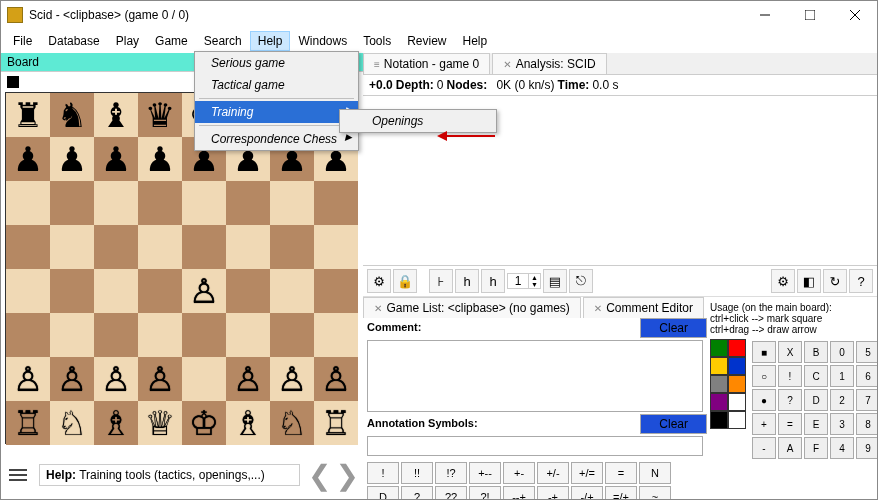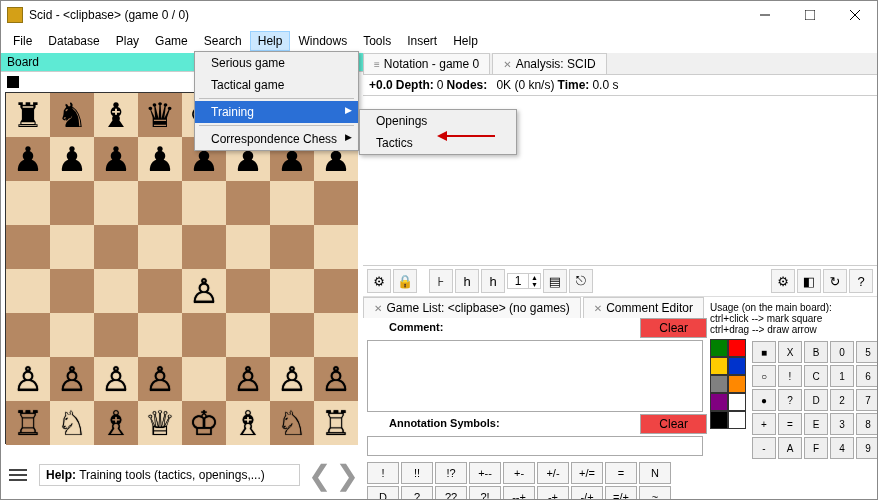--- a/index.html
+++ b/index.html
@@ -6,21 +6,21 @@
   body { width: 878px; height: 500px; background: #fff; overflow: hidden; position: relative; border: 1px solid #888; }
   .titlebar { height: 28px; display: flex; align-items: center; padding-left: 6px; background: #fff; }
   .titlebar .ico { width: 16px; height: 16px; background: #d4a017; border: 1px solid #937412; }
   .titlebar .title { margin-left: 6px; font-size: 12px; }
   .winbtns { margin-left: auto; display: flex; }
   .winbtn { width: 45px; height: 28px; display: flex; align-items: center; justify-content: center; }
   .winbtn svg { width: 10px; height: 10px; }
   .menubar { display: flex; padding: 2px 4px; background: #fff; }
   .menubar .mi { padding: 3px 8px; cursor: default; }
   .menubar .mi.active { background: #cce8ff; border: 1px solid #99d1ff; padding: 2px 7px; }
-  .dropdown { position: absolute; background: #f0f0f0; border: 1px solid #a0a0a0; box-shadow: 2px 2px 4px rgba(0,0,0,.25); z-index: 100; }
+  .dropdown { position: absolute; background: #f0f0f0; border: 1px solid #a0a0a0; box-shadow: 2px 2px 4px rgba(0,0,0,.25); z-index: 100; font-style: italic; }
   .dropdown .dmi { padding: 4px 24px 4px 16px; white-space: nowrap; position: relative; }
   .dropdown .dmi.hl { background: #2a6fd6; color: #fff; }
   .dropdown .dmi.sub::after { content: "▶"; position: absolute; right: 6px; font-size: 9px; }
   .dropdown .dmi.hl.sub::after { color: #fff; }
   .dropdown hr { border: none; border-top: 1px solid #c0c0c0; margin: 2px 4px; }
   .content { display: flex; position: relative; }
   .left { width: 362px; }
   .boardlabel { padding: 2px 6px; border-bottom: 1px solid #ccc; background: #5eead4; }
   .sidebox { width: 12px; height: 12px; background: #000; margin: 4px 6px; }
   .board { width: 352px; height: 352px; display: grid; grid-template-columns: repeat(8,44px); grid-template-rows: repeat(8,44px); margin-left: 4px; border: 1px solid #333; }
@@ -42,22 +42,22 @@
   .toolbar { display: flex; align-items: center; padding: 3px 4px; gap: 2px; border-bottom: 1px solid #ddd; }
   .tbtn { width: 24px; height: 24px; border: 1px solid #ccc; background: #f5f5f5; display: flex; align-items: center; justify-content: center; font-size: 13px; }
   .spin { display: flex; align-items: center; border: 1px solid #ccc; }
   .spin input { width: 20px; border: none; text-align: center; }
   .spinbtns { display: flex; flex-direction: column; }
   .spinbtns span { font-size: 7px; line-height: 7px; padding: 0 2px; border-left: 1px solid #ccc; }
   .lower { display: flex; }
   .lower-left { flex: 1; display: flex; flex-direction: column; }
   .tabs2 { display: flex; }
   .row-clear { display: flex; }
-  .row-clear .lbl { flex: 1; padding: 3px 4px; font-weight: bold; font-size: 11px; margin-left: 22px; }
-  .clearbtn { padding: 2px 18px; border: 1px solid #aaa; background: #ef4444; }
+  .row-clear .lbl { flex: 1; padding: 3px 4px; font-weight: bold; font-size: 11px; }
+  .clearbtn { padding: 2px 18px; border: 1px solid #aaa; background: #1d4ed8; }
   .commentbox { border: 1px solid #aaa; height: 72px; margin: 2px 4px; }
   .annbox { border: 1px solid #aaa; height: 20px; margin: 2px 4px; }
   .anngrid { display: flex; gap: 2px; padding: 4px; flex-wrap: wrap; }
   .annbtn { width: 32px; height: 22px; border: 1px solid #aaa; background: #f5f5f5; display: flex; align-items: center; justify-content: center; font-size: 11px; }
   .lower-right { width: 170px; padding: 3px; }
   .lr-head { font-weight: bold; font-size: 11px; }
   .lr-text { font-size: 10px; margin: 2px 0 4px; }
   .colorrow { display: flex; }
   .swatch { width: 18px; height: 18px; border: 1px solid #333; }
   .markgrid { display: grid; grid-template-columns: repeat(5,24px); grid-auto-rows: 22px; gap: 2px; margin-top: 2px; }
@@ -94,36 +94,35 @@
 
 <div class="menubar">
   <span class="mi">File</span>
   <span class="mi">Database</span>
   <span class="mi">Play</span>
   <span class="mi">Game</span>
   <span class="mi">Search</span>
   <span class="mi active">Help</span>
   <span class="mi">Windows</span>
   <span class="mi">Tools</span>
-  <span class="mi">Insert</span>
+  <span class="mi">Review</span>
   <span class="mi">Help</span>
 </div>
 
 <div class="dropdown" style="left:193px; top:50px; width:165px;">
   <div class="dmi">Serious game</div>
   <div class="dmi">Tactical game</div>
   <hr>
   <div class="dmi hl sub">Training</div>
   <hr>
   <div class="dmi sub">Correspondence Chess</div>
 </div>
 
-<div class="dropdown" style="left:358px; top:108px; width:158px;">
+<div class="dropdown" style="left:338px; top:108px; width:158px;padding-left:16px;">
   <div class="dmi">Openings</div>
-  <div class="dmi">Tactics</div>
 </div>
 
 <svg class="red-arrow" width="60" height="14">
   <line x1="58" y1="7" x2="6" y2="7" stroke="#c00" stroke-width="2"></line>
   <polygon points="0,7 10,2 10,12" fill="#c00"></polygon>
 </svg>
 
 <div class="content">
   <div class="left">
     <div class="boardlabel">Board</div>

